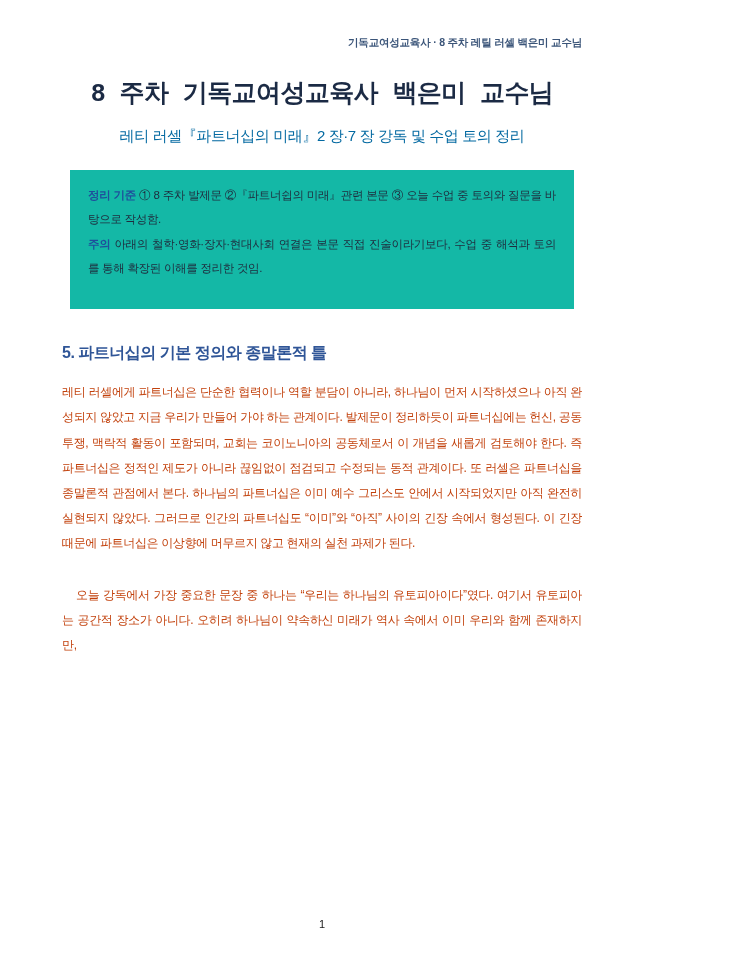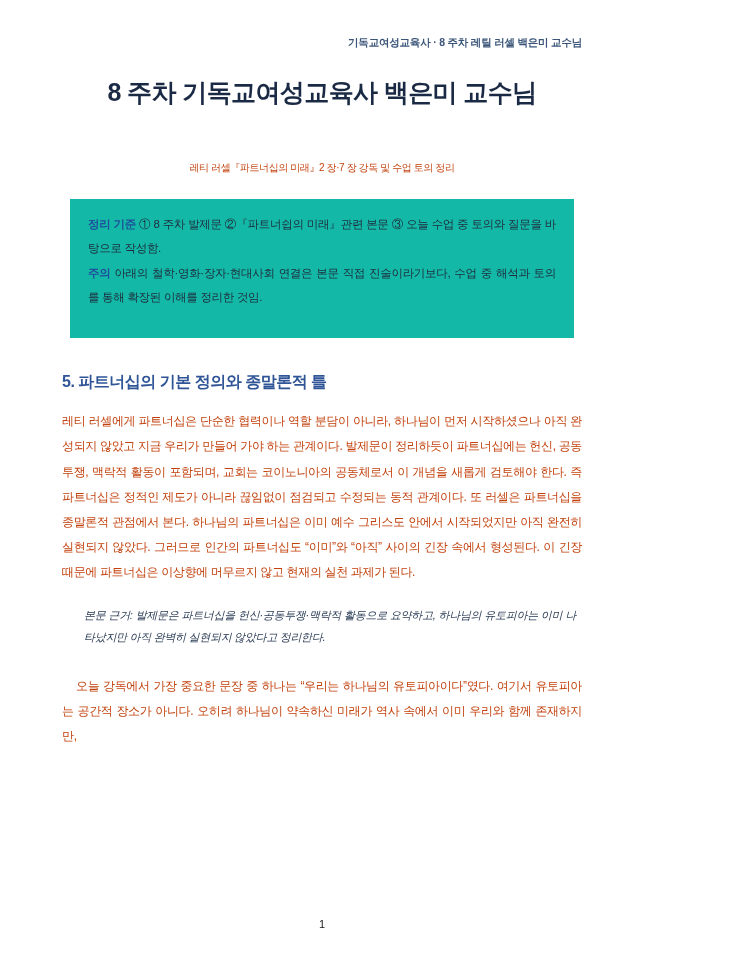--- a/index.html
+++ b/index.html
@@ -28,26 +28,27 @@
     font-weight: bold;
     letter-spacing: -0.2px;
     margin: 0 0 26px 0;
   }
   .doc-title {
     text-align: center;
     font-size: 25px;
     font-weight: bold;
     color: #1b2a44;
     letter-spacing: -0.6px;
-    margin: 0 0 52px 0;
+    margin: 0 0 18px 0;
+    font-family: Liberation Mono, monospace;
   }
   .doc-subtitle {
     text-align: center;
-    font-size: 10px;
-    color: #c2410c;
+    font-size: 15px;
+    color: #0369a1;
     letter-spacing: -0.4px;
     margin: 5px 0 24px 0;
   }
   .callout {
     background: #14b8a6;
     padding: 14px 18px 16px 18px;
     margin: 0 8px 34px 8px;
     font-size: 11.5px;
     line-height: 2.05;
     color: #1f2b3d;
@@ -132,20 +133,19 @@
     </p>
     <p>
       <span class="lead">주의</span>
       <span>아래의 철학·영화·장자·현대사회 연결은 본문 직접 진술이라기보다, 수업 중 해석과 토의를 통해 확장된 이해를 정리한 것임.</span>
     </p>
     <div class="gap"></div>
   </div>
 
   <h2 class="section">5. 파트너십의 기본 정의와 종말론적 틀</h2>
   <p class="body-text">레티 러셀에게 파트너십은 단순한 협력이나 역할 분담이 아니라, 하나님이 먼저 시작하셨으나 아직 완성되지 않았고 지금 우리가 만들어 가야 하는 관계이다. 발제문이 정리하듯이 파트너십에는 헌신, 공동투쟁, 맥락적 활동이 포함되며, 교회는 코이노니아의 공동체로서 이 개념을 새롭게 검토해야 한다. 즉 파트너십은 정적인 제도가 아니라 끊임없이 점검되고 수정되는 동적 관계이다. 또 러셀은 파트너십을 종말론적 관점에서 본다. 하나님의 파트너십은 이미 예수 그리스도 안에서 시작되었지만 아직 완전히 실현되지 않았다. 그러므로 인간의 파트너십도 “이미”와 “아직” 사이의 긴장 속에서 형성된다. 이 긴장 때문에 파트너십은 이상향에 머무르지 않고 현재의 실천 과제가 된다.</p>
-  <p class="note">본문 근거: 발제문은 파트너십을 헌신·공동투쟁·맥락적 활동으로 요약하고, 하나님의 유토피아는 이미 나타났지만 아직 완벽히 실현되지 않았다고 정리한다.</p>
 
   <div class="sec2-wrap">
     <p class="body-text indent">오늘 강독에서 가장 중요한 문장 중 하나는 “우리는 하나님의 유토피아이다”였다. 여기서 유토피아는 공간적 장소가 아니다. 오히려 하나님이 약속하신 미래가 역사 속에서 이미 우리와 함께 존재하지만,</p>
   </div>
 
   <div class="page-number">1</div>
 </div>
 
 </body></html>

